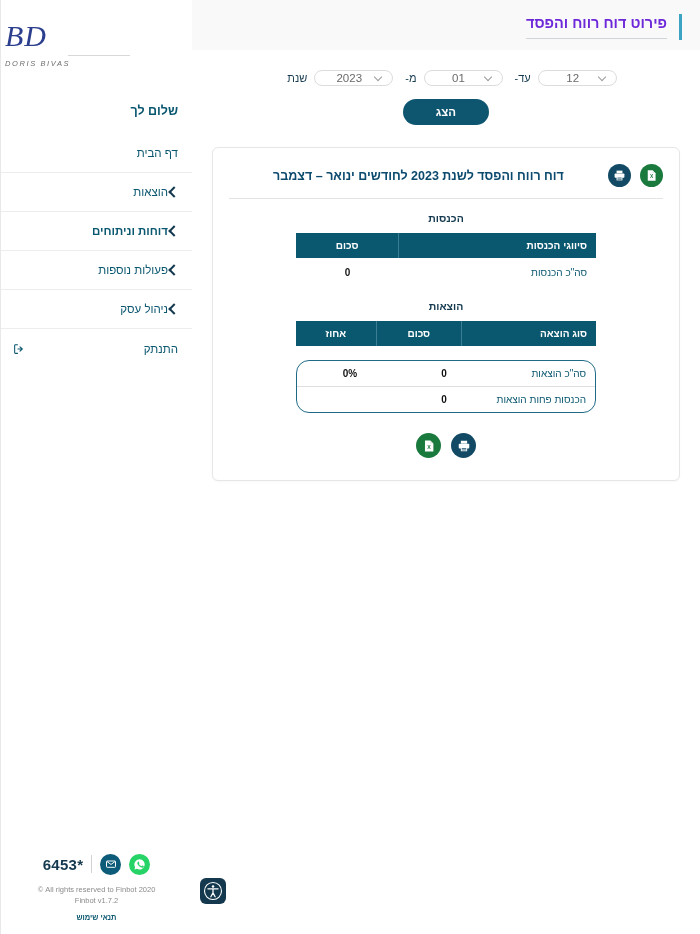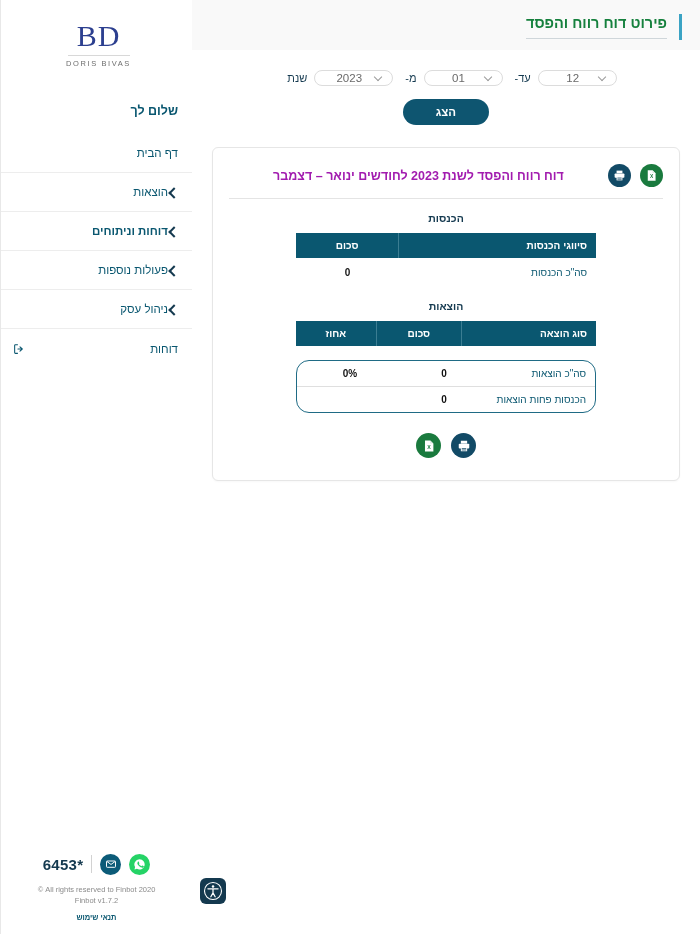--- a/index.html
+++ b/index.html
@@ -13,36 +13,36 @@
 
   
   .sidebar {
     width: 192px; height: 934px;
     background: #ffffff;
     border-left: 1px solid #e8e8e8;
     display: flex; flex-direction: column;
     flex: 0 0 192px;
     position: relative;
   }
-  .brand { padding: 20px 0 14px 4px; text-align: center; }
+  .brand { padding: 20px 0 14px 4px; text-align: left; font-style: italic; }
   .brand-mark {
     font-family: "Liberation Serif", "DejaVu Serif", serif;
     font-size: 30px; color: #2c3f8f; letter-spacing: 1px; line-height: 1.05;
   }
   .brand-rule { width: 62px; height: 1px; background: #d8d8d8; margin: 3px auto 3px auto; }
   .brand-sub { font-size: 7.5px; color: #6d6d6d; letter-spacing: 1.6px; }
 
   .greeting {
     font-size: 12.5px; font-weight: bold; color: #0a5770;
     text-align: right; padding: 22px 14px 16px 14px;
   }
   .nav { display: flex; flex-direction: column; }
   .nav-item {
     position: relative;
-    display: flex; align-items: flex-end; justify-content: space-between;
+    display: flex; align-items: center; justify-content: space-between;
     padding: 13px 14px 13px 12px;
     font-size: 11.5px; color: #0a5770;
     border-top: 1px solid #ededed;
     cursor: pointer;
   }
   .nav-item.first { border-top: none; }
   .nav-item.active { font-weight: bold; }
   .nav-label { text-align: right; flex: 1; }
   .chev {
     width: 10px; height: 10px; flex: 0 0 10px;
@@ -72,21 +72,21 @@
   .cbtn.wa { background: #25d366; }
   .copy { font-size: 7.5px; color: #8b8b8b; line-height: 1.5; }
   .terms { font-size: 7.5px; color: #0a5770; font-weight: bold; margin-top: 7px; cursor: pointer; }
 
   
   .main { flex: 1 1 auto; height: 934px; position: relative; background: #ffffff; }
   .topband { background: #f9f9f9; padding: 0 18px; }
   .title-row { display: flex; align-items: center; justify-content: flex-start; padding: 14px 0 10px 0; }
   .title-accent { width: 3px; height: 26px; background: #3ba3c4; margin-left: 12px; flex: 0 0 3px; }
   .page-title {
-    font-size: 14.5px; font-weight: bold; color: #15803d;
+    font-size: 14.5px; font-weight: bold; color: #6d28d9;
     border-bottom: 1px solid #cfd6da; padding-bottom: 7px;
   }
   .crumbs { text-align: left; padding: 6px 0 13px 0; font-size: 10px; color: #0a5770; }
   .crumb-cur { font-weight: bold; color: #0a5770; }
   .crumb-sep { margin: 0 4px; color: #0a5770; }
   .crumb-par { color: #3d6a7d; }
 
   .filters { display: flex; align-items: center; justify-content: center; gap: 0; padding: 20px 0 0 0; }
   .fgroup { display: flex; align-items: center; gap: 7px; margin-left: 12px; }
   .flabel { font-size: 11px; color: #14394f; }
@@ -117,21 +117,21 @@
     border: 1px solid #e6e6e6; border-radius: 6px;
     background: #fff; padding: 16px 16px 22px 16px;
     box-shadow: 0 1px 2px rgba(0,0,0,.03);
   }
   .card-head { display: flex; align-items: center; }
   .card-icons { display: flex; gap: 9px; flex: 0 0 auto; }
   .rbtn { width: 23px; height: 23px; border-radius: 50%; display: flex; align-items: center; justify-content: center; cursor: pointer; }
   .rbtn.xls { background: #1a7a3e; }
   .rbtn.prn { background: #124a66; }
   .card-title {
-    flex: 1; text-align: center; font-size: 12.5px; font-weight: bold; color: #a21caf;
+    flex: 1; text-align: center; font-size: 12.5px; font-weight: bold; color: #0c4a6e;
   }
   .card-rule { height: 1px; background: #e4e4e4; margin: 11px 0 0 0; }
 
   .sect-title { text-align: center; font-size: 10.5px; font-weight: bold; color: #14394f; padding: 13px 0 9px 0; }
 
   .tbl { width: 300px; margin: 0 auto; border-collapse: collapse; }
   .tbl th {
     background: #0a5770; color: #fff; font-size: 10px; font-weight: bold;
     padding: 7px 9px; text-align: center;
     border-left: 1px solid #3b7d92;
@@ -200,21 +200,21 @@
         <span class="chev"></span>
         <span class="nav-label">פעולות נוספות</span>
       </div>
 
       <div class="nav-item">
         <span class="chev"></span>
         <span class="nav-label">ניהול עסק</span>
       </div>
 
       <div class="logout-row">
-        <span class="nav-label">דוחות</span>
+        <span class="nav-label">התנתק</span>
         <svg class="logout-ic" viewBox="0 0 16 16">
           <path d="M6.5 2.2H3.2a1 1 0 0 0-1 1v9.6a1 1 0 0 0 1 1h3.3" fill="none" stroke="#0a5770" stroke-width="1.4"></path>
           <path d="M9.3 5.1 12.4 8l-3.1 2.9M12.2 8H6.6" fill="none" stroke="#0a5770" stroke-width="1.4" stroke-linecap="round" stroke-linejoin="round"></path>
         </svg>
       </div>
 
     </nav>
 
     <div class="side-spacer"></div>
 

